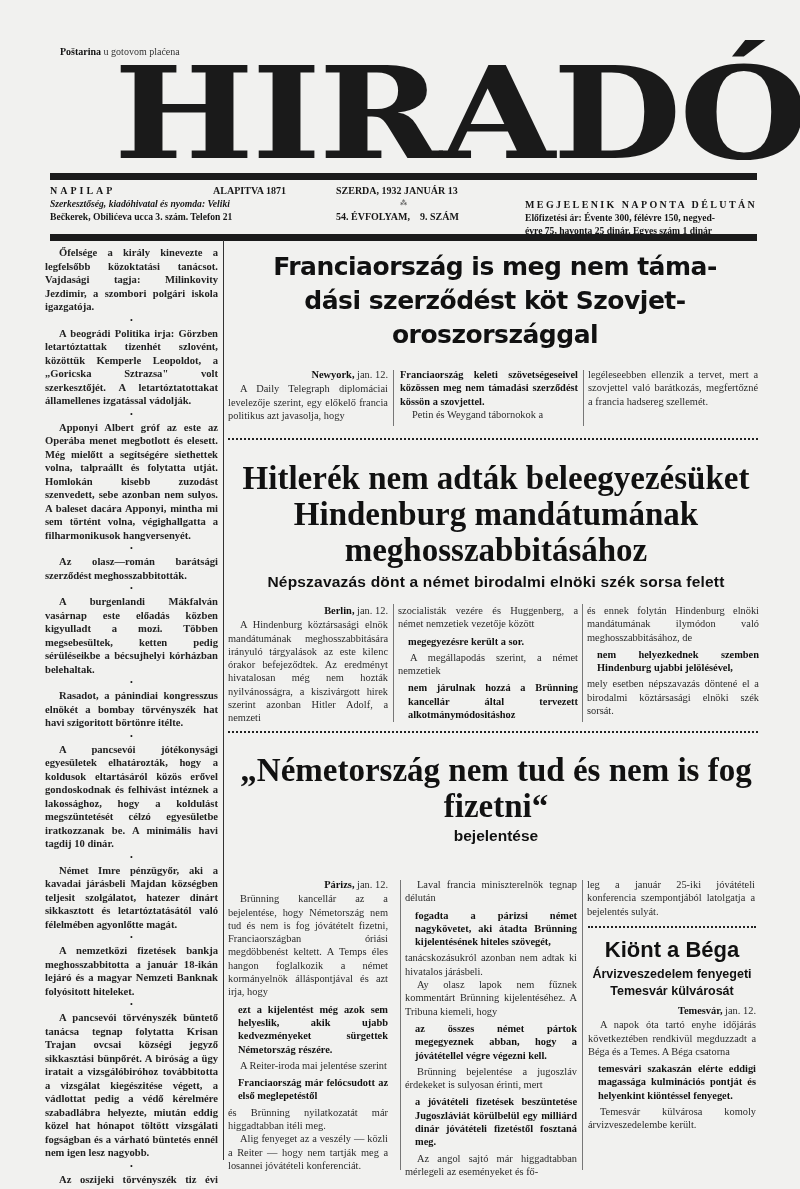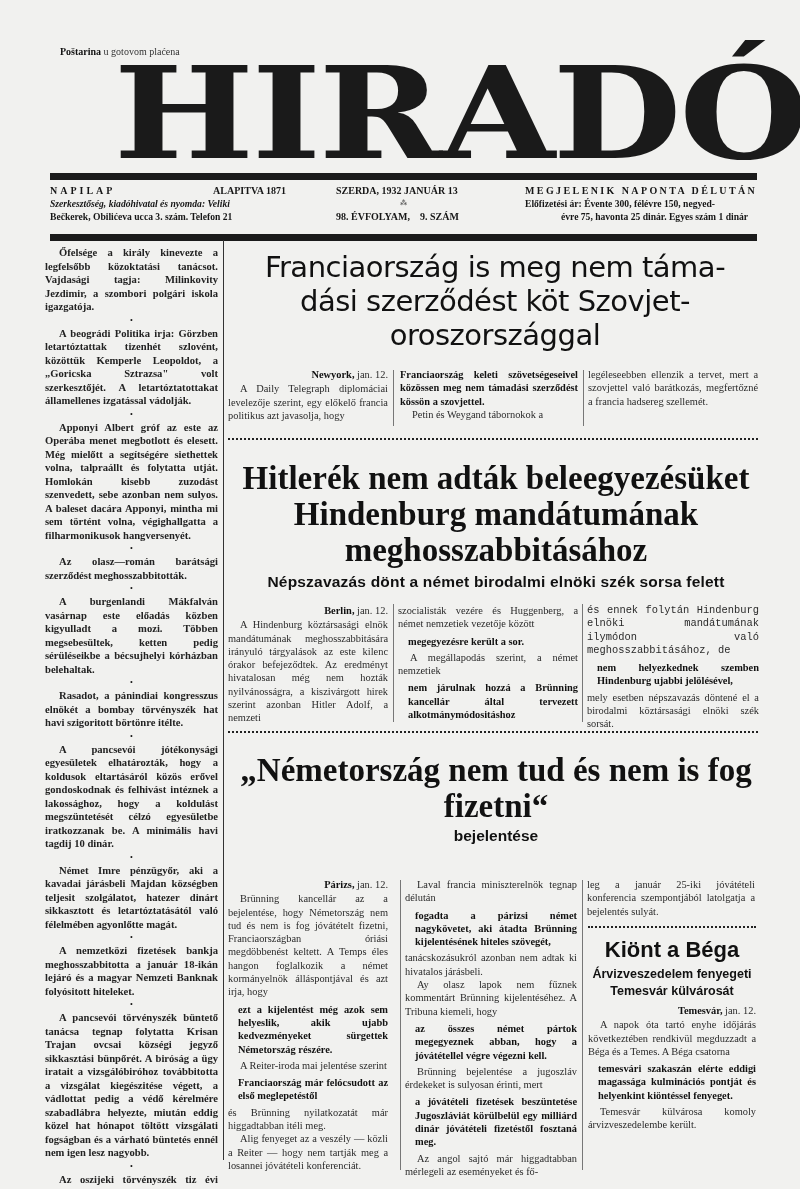--- a/index.html
+++ b/index.html
@@ -23,21 +23,21 @@
   .spaced { letter-spacing:3px; }
   .vline { width:1px; background:#333; }
   .dots { height:3px; border-top:2px dotted #222; }
   .lc p { margin:0 0 2px 0; font-size:10.6px; line-height:13.5px; text-align:justify; text-indent:14px; font-weight:bold; color:#222;}
   .lc .sep { text-align:center; font-size:8px; line-height:9px; margin:2px 0; }
   .col { font-size:10.4px; line-height:13.3px; text-align:justify; color:#2a2a2a; }
   .col p { margin:0; text-indent:12px; }
   .col .b { font-weight:bold; color:#111; padding-left:10px; text-indent:0; margin:4px 0 3px 0; }
   .col .dl { text-align:right; margin:0 0 1px; text-indent:0; }
   .col .dl b { color:#111; }
-  .h1-sans { font-family:"DejaVu Sans","Liberation Sans",sans-serif; font-weight:normal; font-size:29px; line-height:34px; text-align:center; letter-spacing:-0.5px; color:#111; }
+  .h1-sans { font-family:"DejaVu Sans","Liberation Sans",sans-serif; font-weight:bold; font-size:25px; line-height:34px; text-align:center; letter-spacing:-0.5px; color:#111; }
   .h-serif { font-family:"Liberation Serif","DejaVu Serif",serif; font-weight:bold; text-align:center; color:#111; }
   .h-cond { font-family:"Liberation Sans","DejaVu Sans",sans-serif; font-weight:bold; text-align:center; color:#111; }
 </style>
 </head>
 <body>
 
 <div class="abs postarina"><b>Poštarina</b> <span>u gotovom plaćena</span></div>
 <div class="abs masthead">HIRADÓ</div>
 
 <div class="abs rule-thick" style="left:50px;top:173px;width:707px;"></div>
@@ -47,27 +47,27 @@
     <span class="spaced">NAPILAP</span>
     <span>ALAPITVA 1871</span>
   </div>
   <div style="white-space:nowrap;font-size:9.6px;font-style:italic;">Szerkesztőség, kiadóhivatal és nyomda: Veliki</div>
   <div style="white-space:nowrap;font-size:9.6px;">Bečkerek, Obilićeva ucca 3. szám. Telefon 21</div>
 </div>
 
 <div class="abs hdr-row" style="left:300px;top:184px;width:210px;">
   <div style="padding-left:36px;">SZERDA, 1932 JANUÁR 13</div>
   <div style="padding-left:100px;font-size:7px;color:#555;">⁂</div>
-  <div style="padding-left:36px;white-space:nowrap;"><span>98. ÉVFOLYAM,</span>&nbsp;&nbsp;&nbsp; <span>9. SZÁM</span></div>
+  <div style="padding-left:36px;white-space:nowrap;"><span>54. ÉVFOLYAM,</span>&nbsp;&nbsp;&nbsp; <span>9. SZÁM</span></div>
 </div>
 
-<div class="abs hdr-row" style="left:525px;top:184px;width:235px;">
+<div class="abs hdr-row" style="left:525px;top:198px;width:235px;">
   <div class="spaced" style="letter-spacing:2.4px;white-space:nowrap;">MEGJELENIK NAPONTA DÉLUTÁN</div>
   <div style="white-space:nowrap;font-size:9.6px;">Előfizetési ár: Évente 300, félévre 150, negyed-</div>
-  <div style="white-space:nowrap;font-size:9.6px;margin-left:36px;">évre 75, havonta 25 dinár. Egyes szám 1 dinár</div>
+  <div style="white-space:nowrap;font-size:9.6px;">évre 75, havonta 25 dinár. Egyes szám 1 dinár</div>
 </div>
 
 <div class="abs rule-thick" style="left:50px;top:234px;width:707px;"></div>
 
 <div class="abs lc" style="left:45px;top:246px;width:173px;">
   <p>Őfelsége a király kinevezte a legfelsőbb közoktatási tanácsot. Vajdasági tagja: Milinkovity Jezdimir, a szombori polgári iskola igazgatója.</p>
   <div class="sep">•</div>
   <p>A beográdi Politika irja: Görzben letartóztattak tizenhét szlovént, közöttük Kemperle Leopoldot, a „Goricska Sztrazsa" volt szerkesztőjét. A letartóztatottakat államellenes izgatással vádolják.</p>
   <div class="sep">•</div>
   <p>Apponyi Albert gróf az este az Operába menet megbotlott és elesett. Még mielőtt a segítségére siethettek volna, talpraállt és folytatta utját. Homlokán kisebb zuzodást szenvedett, sebe azonban nem sulyos. A baleset dacára Apponyi, mintha mi sem történt volna, végighallgatta a filharmonikusok hangversenyét.</p>
@@ -126,21 +126,21 @@
 </div>
 <div class="abs vline" style="left:393px;top:604px;height:118px;background:#777;"></div>
 <div class="abs col" style="left:398px;top:604px;width:180px;">
   <p style="text-indent:0;">szocialisták vezére és Huggenberg, a német nemzetiek vezetője között</p>
   <p class="b">megegyezésre került a sor.</p>
   <p>A megállapodás szerint, a német nemzetiek</p>
   <p class="b">nem járulnak hozzá a Brünning kancellár által tervezett alkotmánymódositáshoz</p>
 </div>
 <div class="abs vline" style="left:582px;top:604px;height:118px;background:#777;"></div>
 <div class="abs col" style="left:587px;top:604px;width:172px;">
-  <p style="text-indent:0;font-family:Liberation Mono, monospace;">és ennek folytán Hindenburg elnöki mandátumának ilymódon való meghosszabbitásához, de</p>
+  <p style="text-indent:0;">és ennek folytán Hindenburg elnöki mandátumának ilymódon való meghosszabbitásához, de</p>
   <p class="b">nem helyezkednek szemben Hindenburg ujabbi jelölésével,</p>
   <p style="text-indent:0;">mely esetben népszavazás döntené el a birodalmi köztársasági elnöki szék sorsát.</p>
 </div>
 
 <div class="abs dots" style="left:228px;top:731px;width:530px;"></div>
 
 <div class="abs h-serif" style="left:226px;top:752px;width:540px;font-size:33px;line-height:36px;">
   <div>„Németország nem tud és nem is fog</div>
   <div>fizetni“</div>
 </div>

